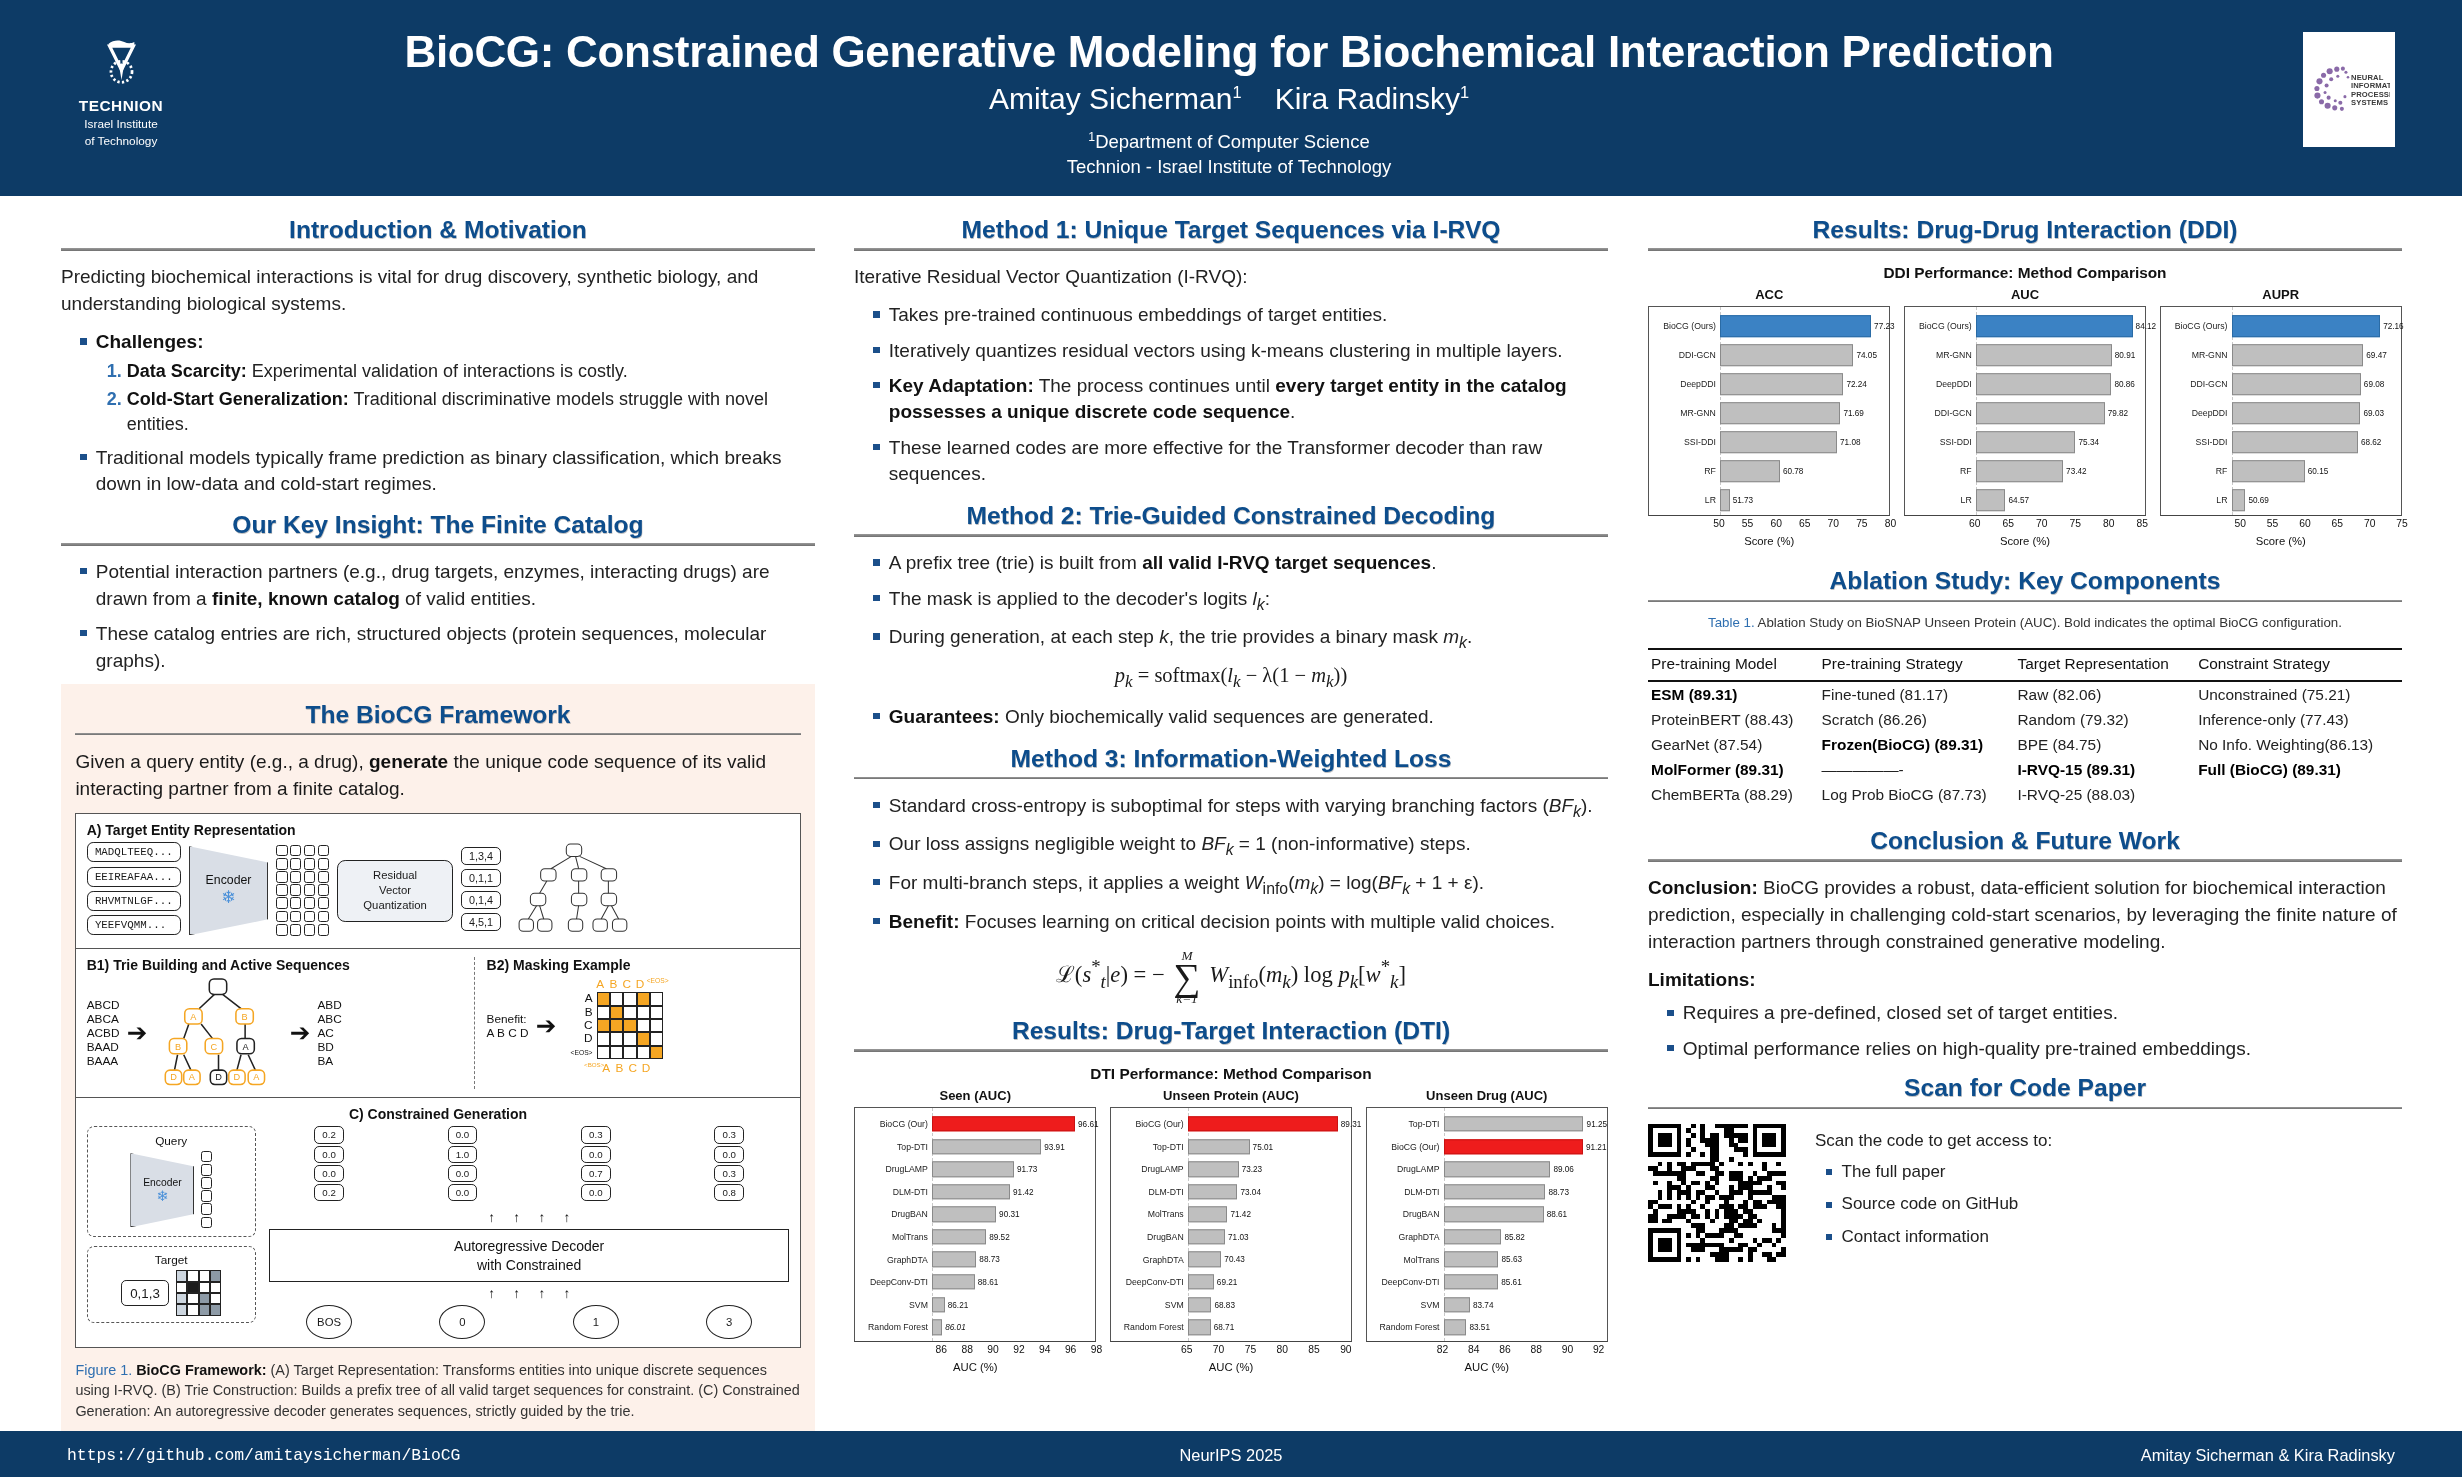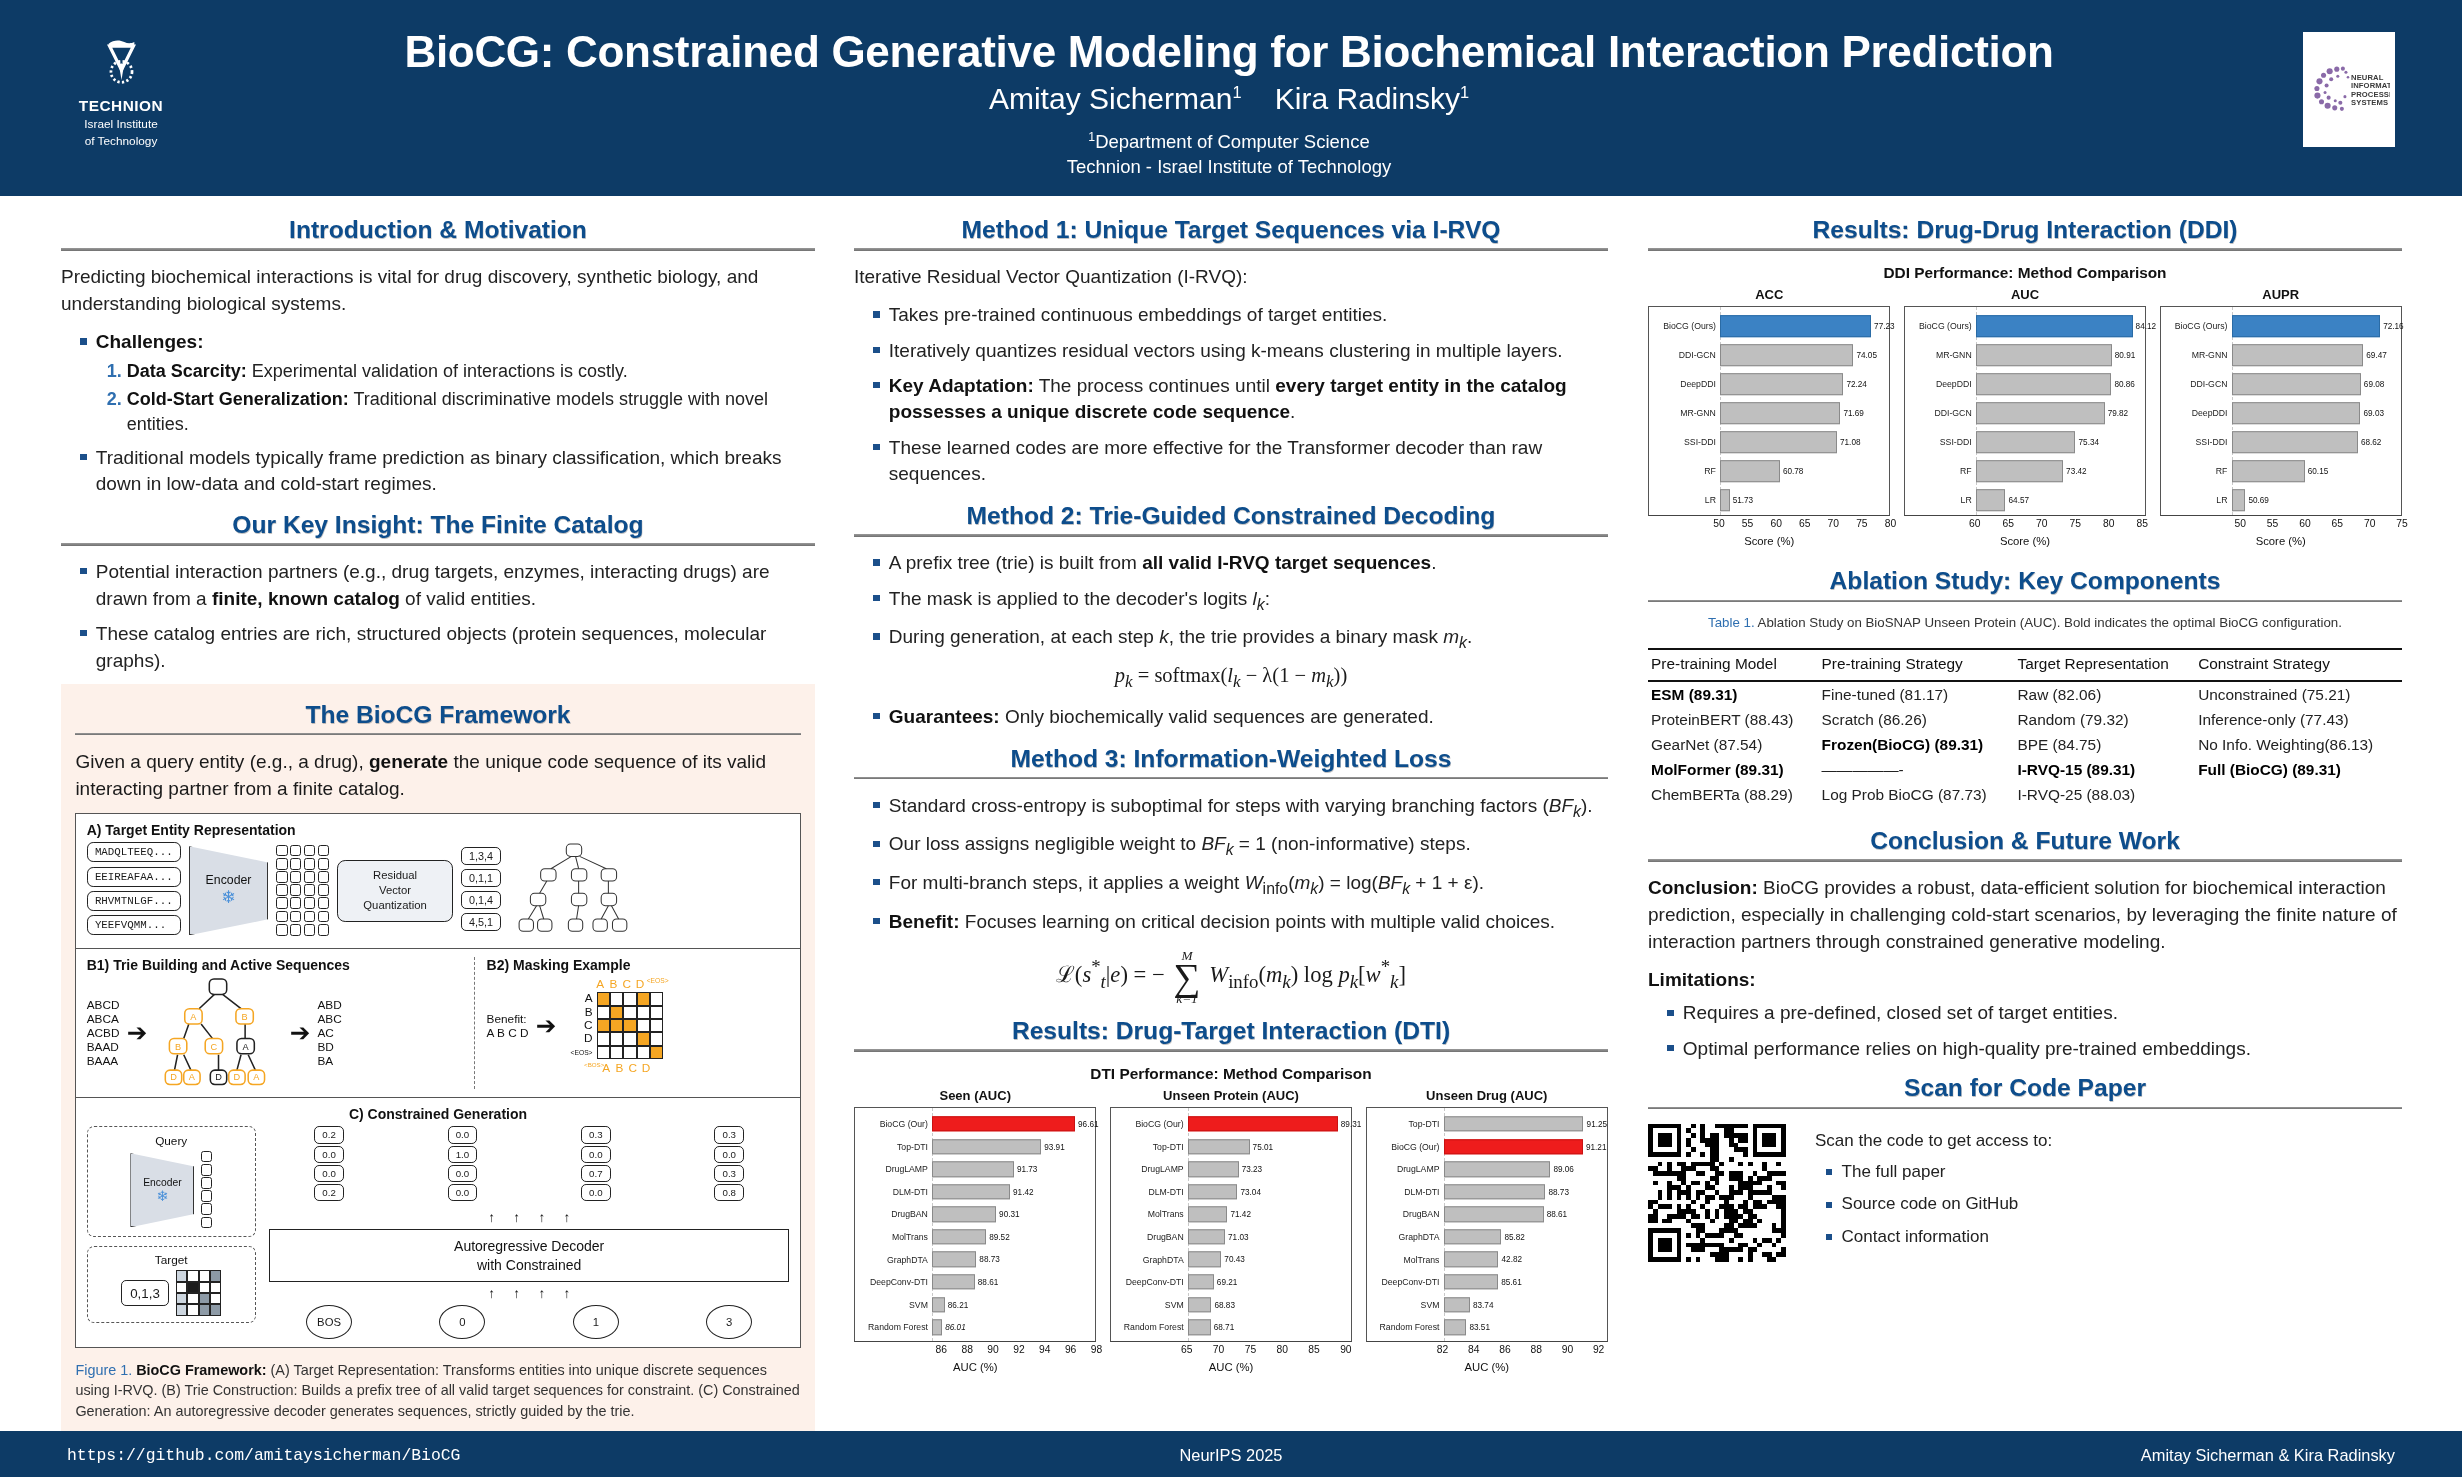--- a/index.html
+++ b/index.html
@@ -851,21 +851,21 @@
                 <div class="bar-label" style="width: 77px; margin-left: -77px;">GraphDTA</div>
                 <div class="bar-track" style="height: 16.4px;">
                   <div class="bar" style="width: 36.0377%; height: 15.4px;"></div>
                   <span class="bar-val" style="left: calc(36.0377% + 3.1px);">85.82</span>
                 </div>
               </div>
               <div class="bar-row" style="height: 22.6px;">
                 <div class="bar-label" style="width: 77px; margin-left: -77px;">MolTrans</div>
                 <div class="bar-track" style="height: 16.4px;">
                   <div class="bar" style="width: 34.2453%; height: 15.4px;"></div>
-                  <span class="bar-val" style="left: calc(34.2453% + 3.1px);">42.82</span>
+                  <span class="bar-val" style="left: calc(34.2453% + 3.1px);">85.63</span>
                 </div>
               </div>
               <div class="bar-row" style="height: 22.6px;">
                 <div class="bar-label" style="width: 77px; margin-left: -77px;">DeepConv-DTI</div>
                 <div class="bar-track" style="height: 16.4px;">
                   <div class="bar" style="width: 34.0566%; height: 15.4px;"></div>
                   <span class="bar-val" style="left: calc(34.0566% + 3.1px);">85.61</span>
                 </div>
               </div>
               <div class="bar-row" style="height: 22.6px;">

